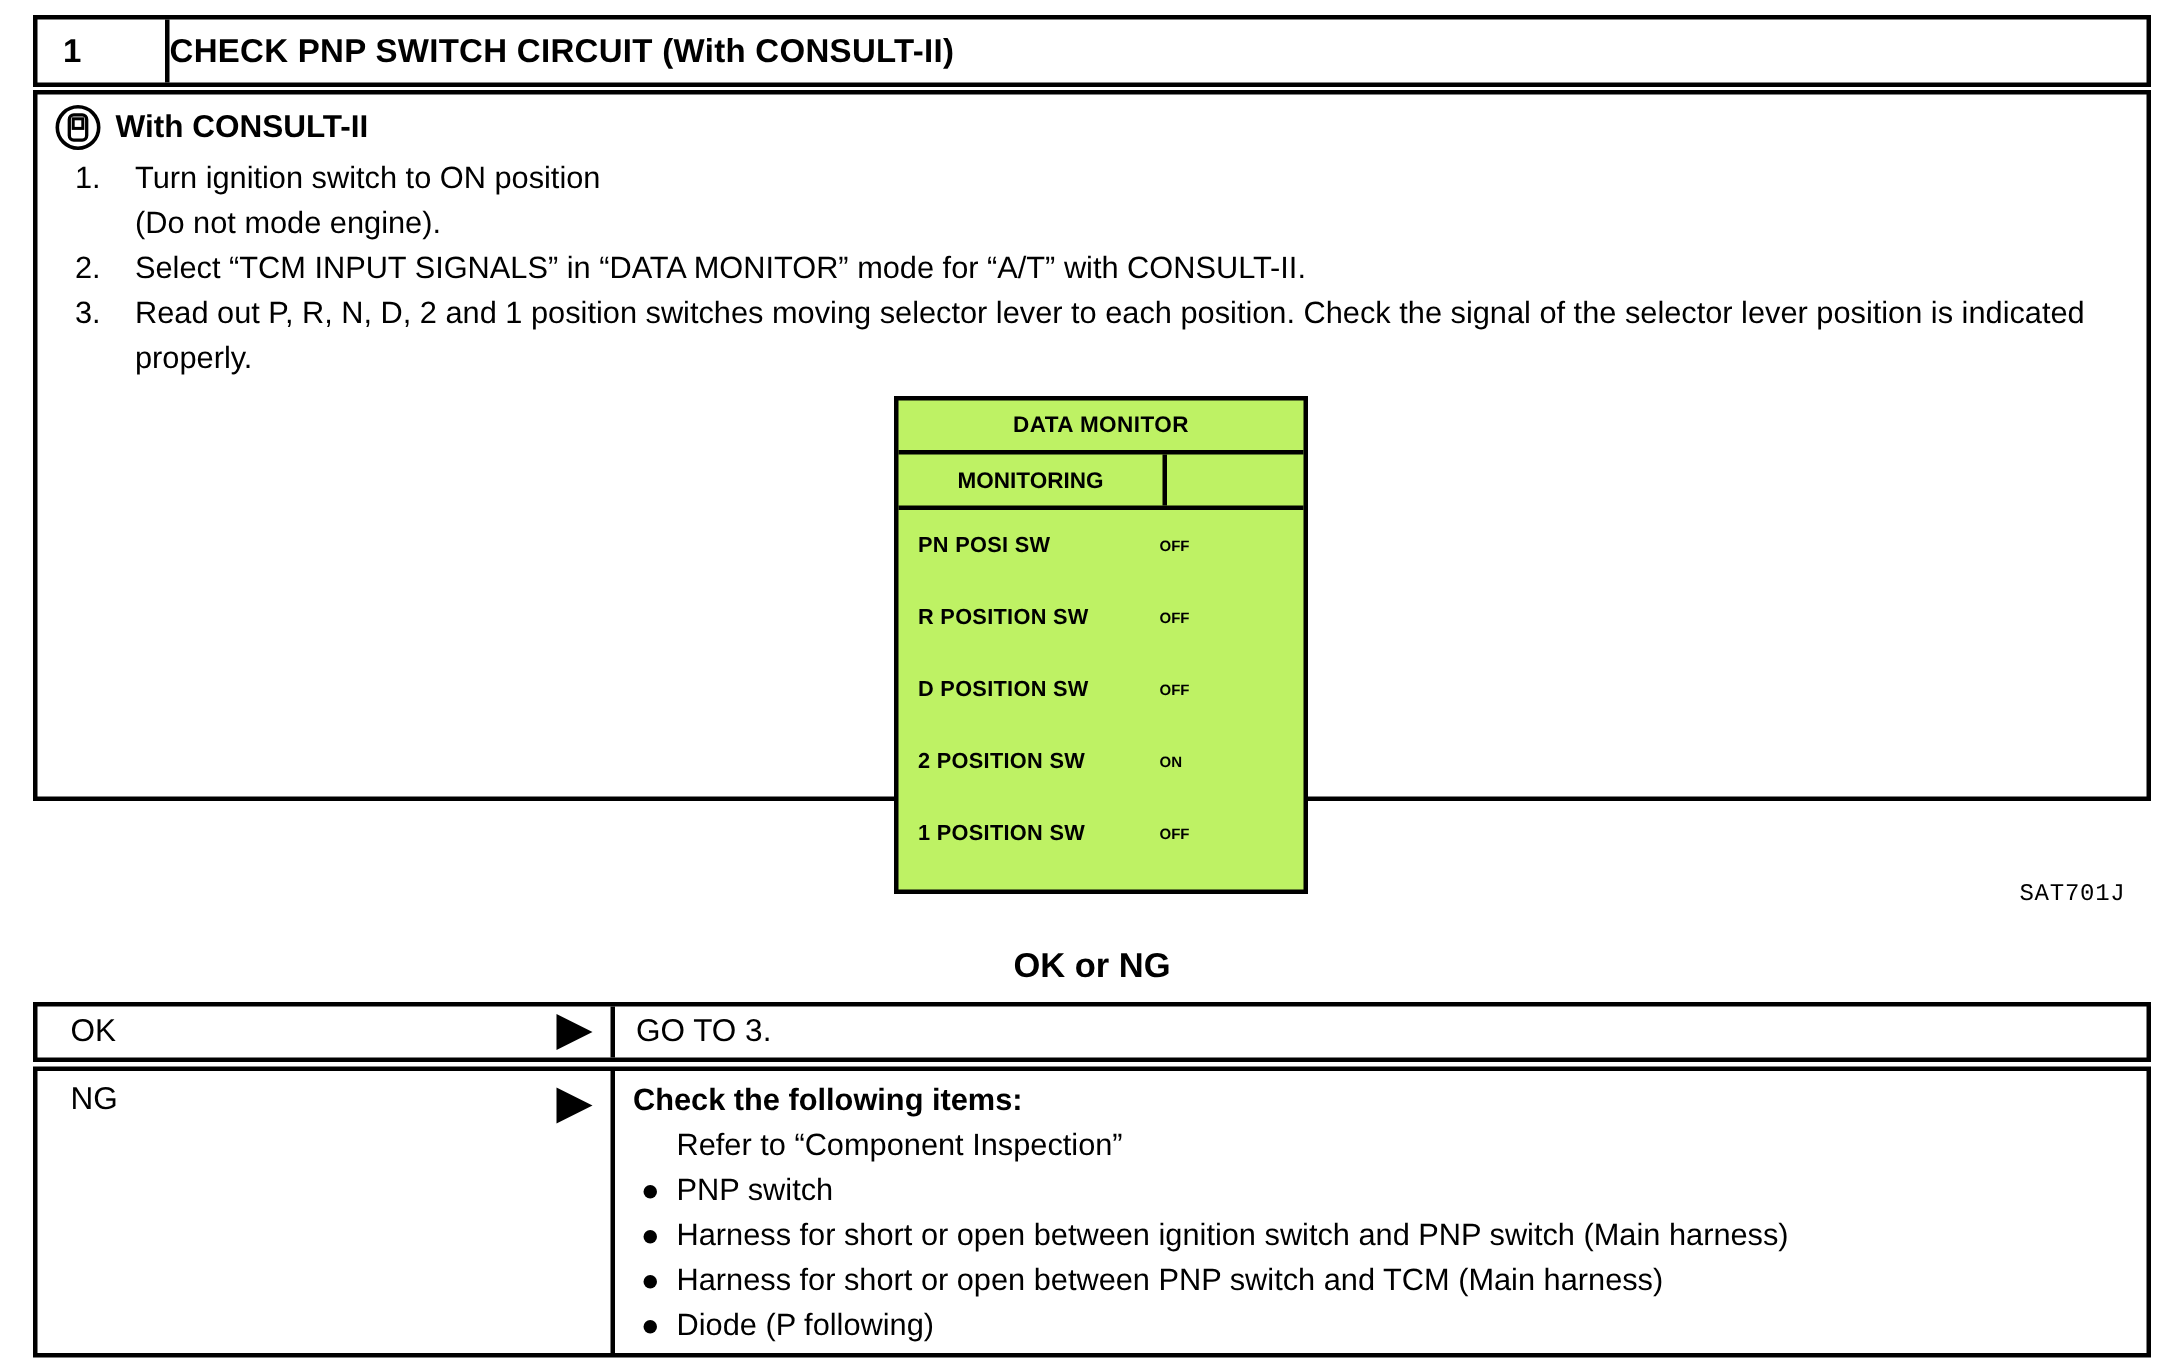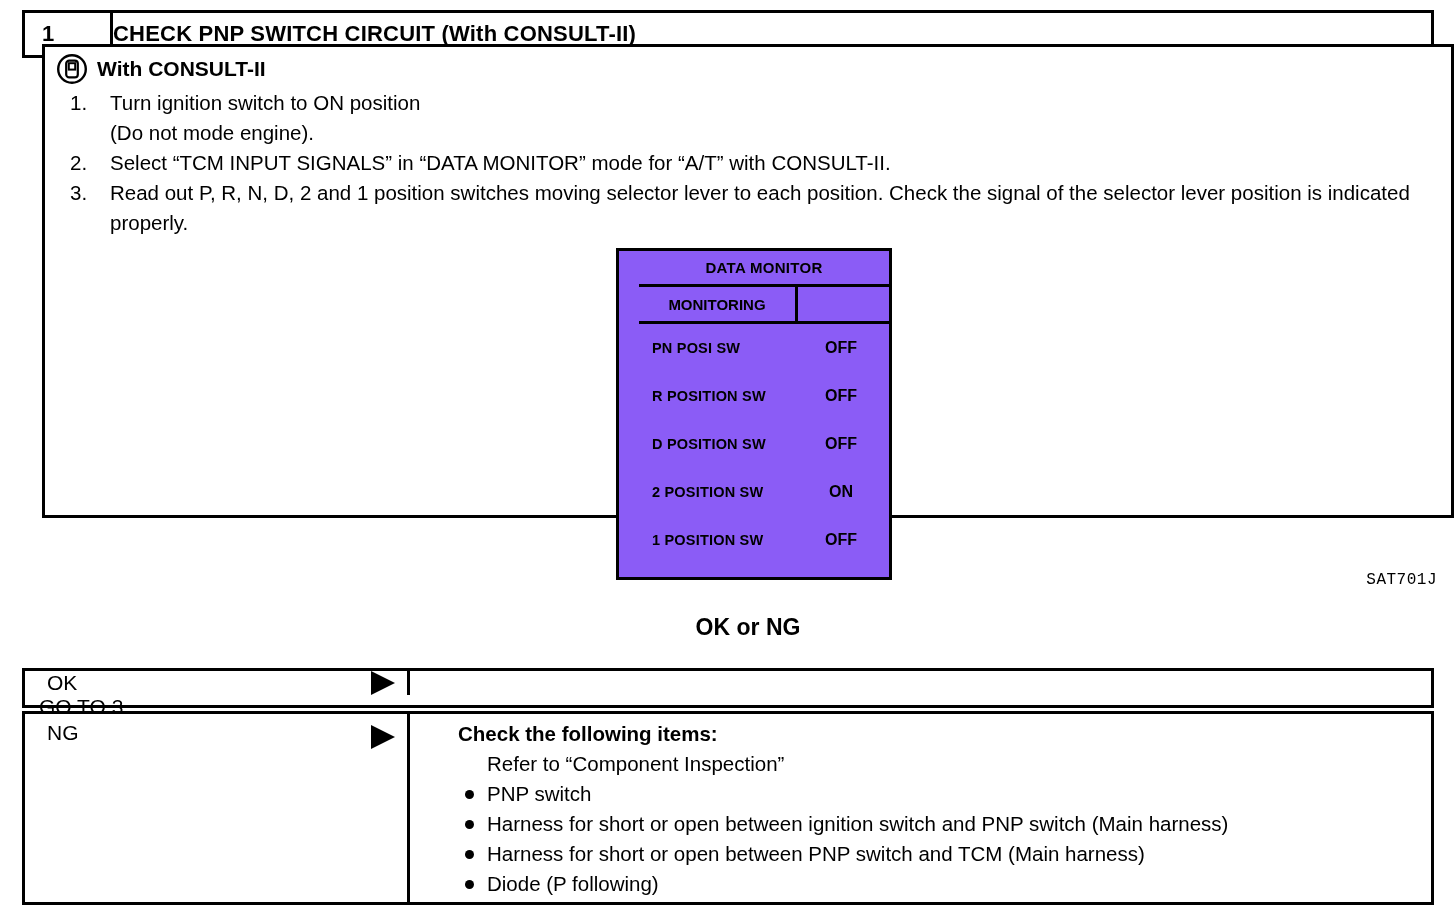--- a/index.html
+++ b/index.html
@@ -8,49 +8,49 @@
   .box { position:absolute; box-sizing:border-box; border:3px solid #000; background:#fff; }
 
   
   .header-row { left:22px; top:10px; width:1412px; height:48px; display:flex; }
   .num-cell { width:88px; flex:none; border-right:3px solid #000; display:flex; align-items:center;
               padding-left:17px; font-weight:bold; font-size:22px; box-sizing:border-box; }
   .title-cell { flex:1; display:flex; align-items:center; 
                 font-weight:bold; font-size:22px; letter-spacing:0.2px; }
 
   
-  .body-box { left:22px; top:44px; width:1412px; height:474px;margin-left:20px; }
+  .body-box { left:22px; top:60px; width:1412px; height:474px; }
   .consult-line { display:flex; align-items:center; gap:9px; padding:6px 0 2px 11px;
                   font-weight:bold; font-size:21px; }
   .consult-icon { width:32px; height:32px; flex:none; }
   .steps { padding:1px 14px 0 25px; font-size:20.5px; line-height:30px; }
   .step { display:flex; }
   .step-num { width:40px; flex:none; }
   .step-text { flex:1; }
 
   
   .monitor-box { left:571px; top:201px; width:276px; height:332px; position:absolute;
-                 border:3px solid #000; box-sizing:border-box; background:#8b5cf6;padding-left:20px; }
+                 border:3px solid #000; box-sizing:border-box; background:#bef264; }
   .monitor-title { height:33px; border-bottom:3px solid #000; display:flex; align-items:center;
                    justify-content:center; font-weight:bold; font-size:15px; letter-spacing:0.3px; }
   .monitor-colrow { height:34px; border-bottom:3px solid #000; display:flex; }
   .monitor-colcell { flex:1; display:flex; align-items:center; justify-content:center;
                      font-weight:bold; font-size:15px;text-align:right; }
   .monitor-colempty { width:94px; flex:none; border-left:3px solid #000; box-sizing:border-box; }
   .m-row { height:48px; display:flex; align-items:center; }
   .m-label { flex:1; padding-left:13px; font-weight:bold; font-size:14.5px; letter-spacing:0.2px; }
-  .m-value { width:96px; flex:none; text-align:center; font-weight:bold; font-size:16px; }
+  .m-value { width:96px; flex:none; text-align:left; font-weight:bold; font-size:10px; }
 
   .sat-code { position:absolute; right:14px; top:524px; font-size:16px; letter-spacing:0.5px;font-family:Liberation Mono, monospace; }
   .ok-or-ng { position:absolute; left:0; top:567px; width:100%; text-align:center;
               font-weight:bold; font-size:23px; }
 
   
-  .ok-row { left:22px; top:668px; width:1412px; height:40px; display:flex;flex-direction:column; }
-  .ng-row { left:22px; top:711px; width:1412px; height:194px; display:flex;gap:36px; }
+  .ok-row { left:22px; top:668px; width:1412px; height:40px; display:flex; }
+  .ng-row { left:22px; top:711px; width:1412px; height:194px; display:flex; }
   .side-cell { width:385px; flex:none; border-right:3px solid #000; box-sizing:border-box;
                display:flex; align-items:center; padding-left:22px; font-size:21px; }
   .side-cell.top-align { align-items:flex-start; padding-top:7px; }
   .tri { margin-left:auto; margin-right:12px; width:0; height:0;
          border-top:12px solid transparent; border-bottom:12px solid transparent;
          border-left:24px solid #000; flex:none; }
   .side-cell.top-align .tri { margin-top:4px; }
   .action-cell { flex:1; display:flex; align-items:center; padding-left:14px; font-size:21px;border-radius:11px; }
   .ng-content { flex:1; padding:5px 10px 0 12px; font-size:20.5px; line-height:30px; }
   .ng-heading { font-weight:bold; }

